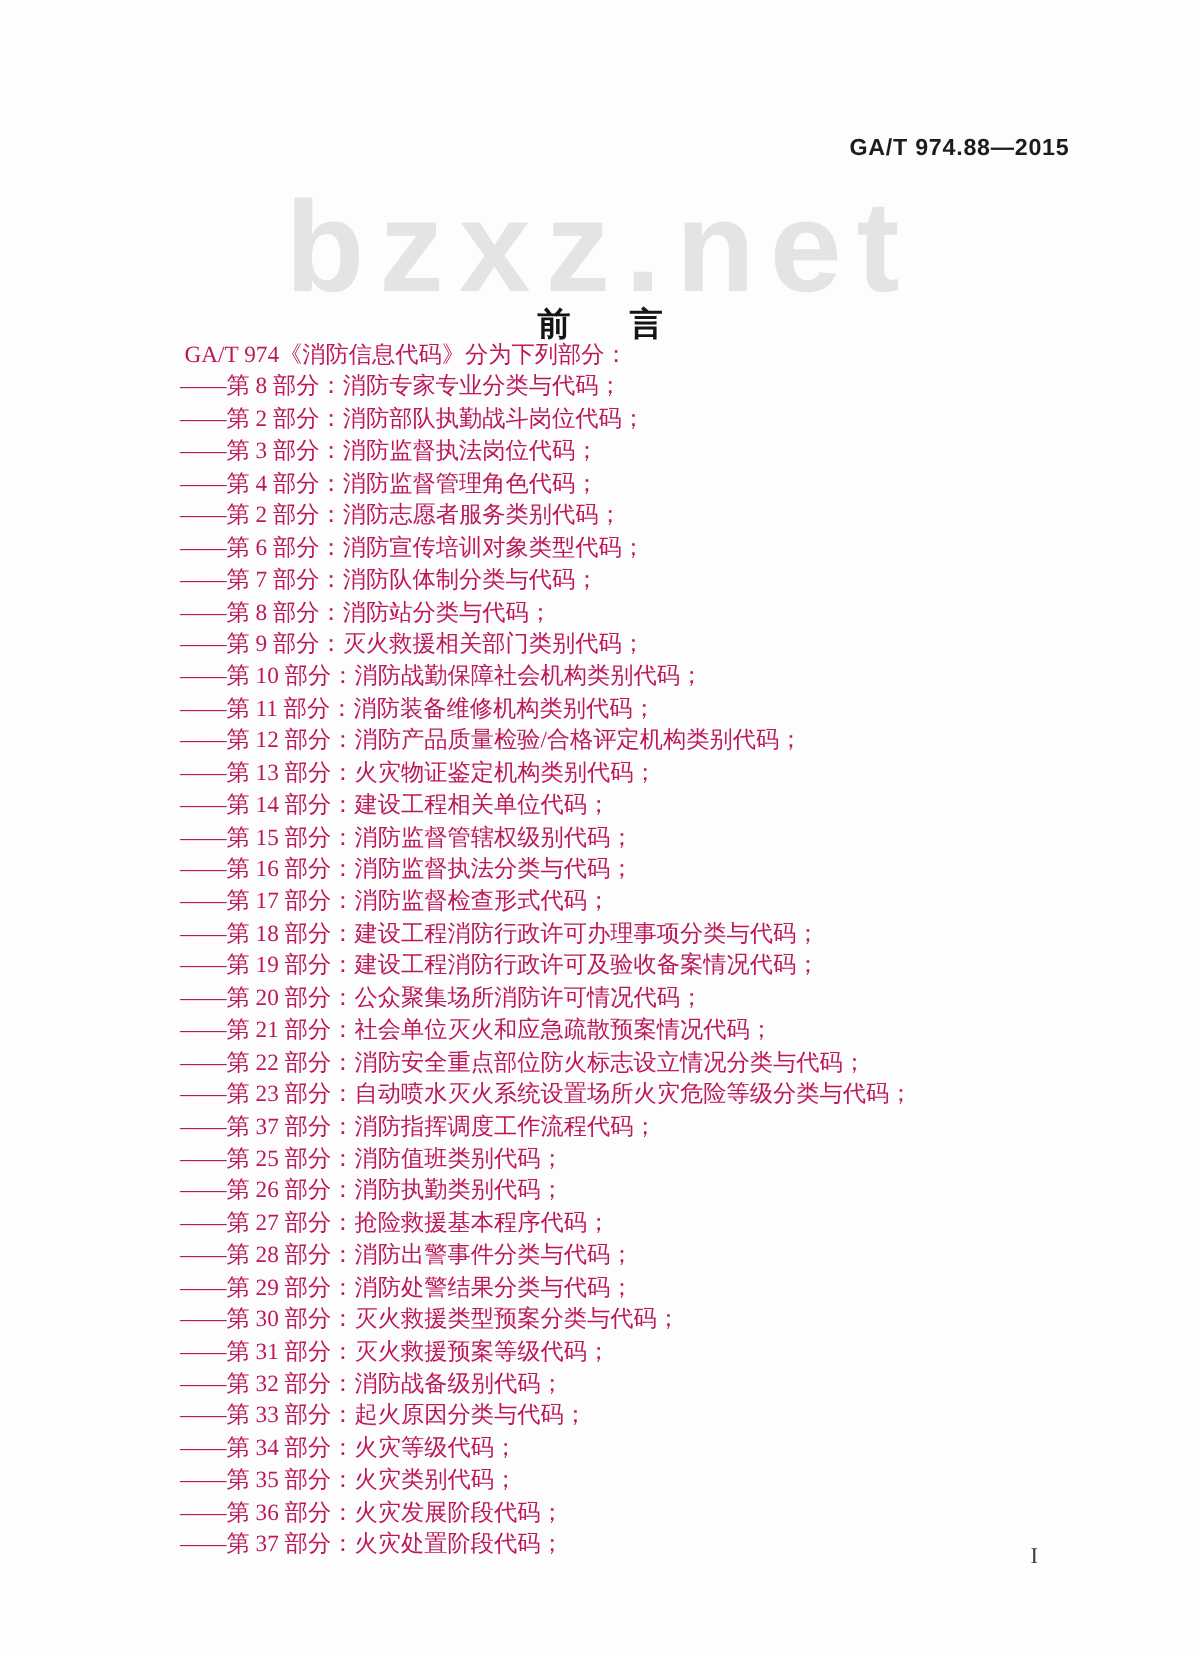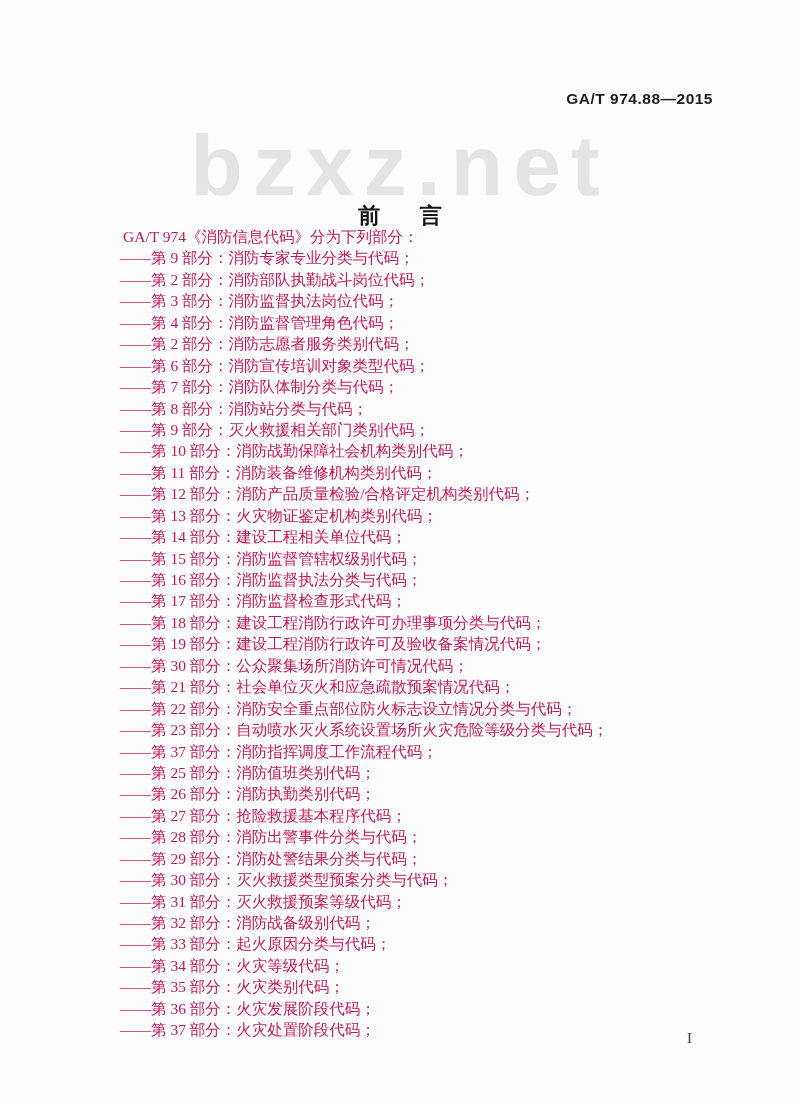--- a/index.html
+++ b/index.html
@@ -95,40 +95,40 @@
 
   <div class="header-code">GA/T 974.88—2015</div>
 
   <div class="watermark">bzxz.net</div>
 
   <div class="doc-title">前 言</div>
 
   <div class="body-text">
     <div class="line intro">GA/T 974《消防信息代码》分为下列部分：</div>
     <div>
-        <div class="line">——第 9 部分：消防专家专业分类与代码；</div>
+        <div class="line">——第 8 部分：消防专家专业分类与代码；</div>
         <div class="line">——第 2 部分：消防部队执勤战斗岗位代码；</div>
         <div class="line">——第 3 部分：消防监督执法岗位代码；</div>
         <div class="line">——第 4 部分：消防监督管理角色代码；</div>
         <div class="line">——第 2 部分：消防志愿者服务类别代码；</div>
         <div class="line">——第 6 部分：消防宣传培训对象类型代码；</div>
         <div class="line">——第 7 部分：消防队体制分类与代码；</div>
         <div class="line">——第 8 部分：消防站分类与代码；</div>
         <div class="line">——第 9 部分：灭火救援相关部门类别代码；</div>
         <div class="line">——第 10 部分：消防战勤保障社会机构类别代码；</div>
         <div class="line">——第 11 部分：消防装备维修机构类别代码；</div>
         <div class="line">——第 12 部分：消防产品质量检验/合格评定机构类别代码；</div>
         <div class="line">——第 13 部分：火灾物证鉴定机构类别代码；</div>
         <div class="line">——第 14 部分：建设工程相关单位代码；</div>
         <div class="line">——第 15 部分：消防监督管辖权级别代码；</div>
         <div class="line">——第 16 部分：消防监督执法分类与代码；</div>
         <div class="line">——第 17 部分：消防监督检查形式代码；</div>
         <div class="line">——第 18 部分：建设工程消防行政许可办理事项分类与代码；</div>
         <div class="line">——第 19 部分：建设工程消防行政许可及验收备案情况代码；</div>
-        <div class="line">——第 30 部分：公众聚集场所消防许可情况代码；</div>
+        <div class="line">——第 20 部分：公众聚集场所消防许可情况代码；</div>
         <div class="line">——第 21 部分：社会单位灭火和应急疏散预案情况代码；</div>
         <div class="line">——第 22 部分：消防安全重点部位防火标志设立情况分类与代码；</div>
         <div class="line">——第 23 部分：自动喷水灭火系统设置场所火灾危险等级分类与代码；</div>
         <div class="line">——第 37 部分：消防指挥调度工作流程代码；</div>
         <div class="line">——第 25 部分：消防值班类别代码；</div>
         <div class="line">——第 26 部分：消防执勤类别代码；</div>
         <div class="line">——第 27 部分：抢险救援基本程序代码；</div>
         <div class="line">——第 28 部分：消防出警事件分类与代码；</div>
         <div class="line">——第 29 部分：消防处警结果分类与代码；</div>
         <div class="line">——第 30 部分：灭火救援类型预案分类与代码；</div>

